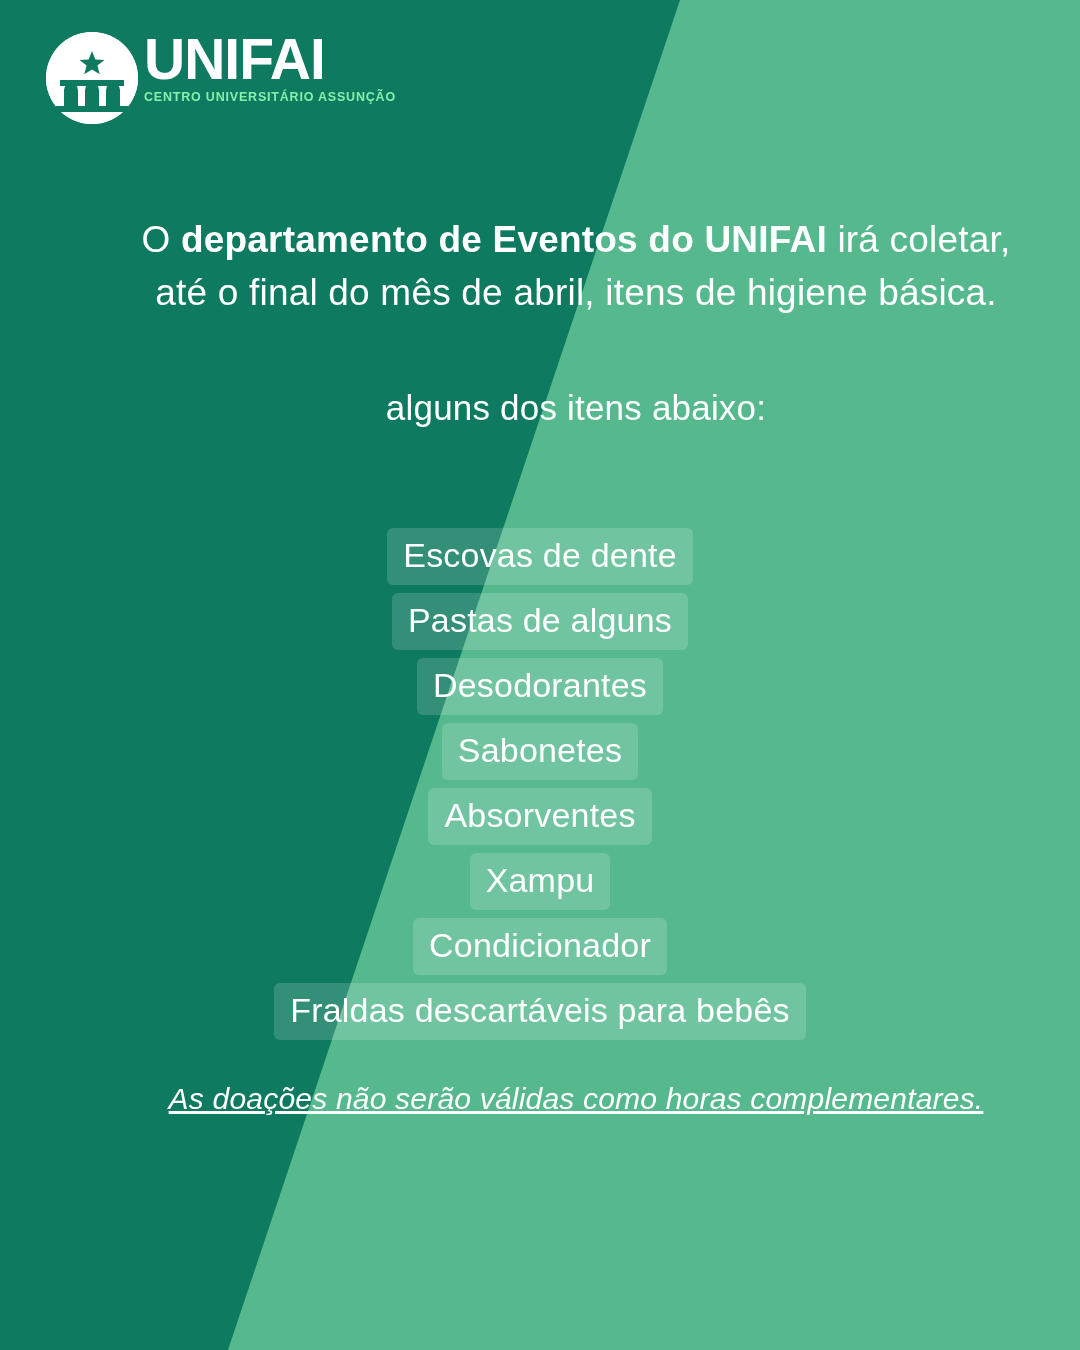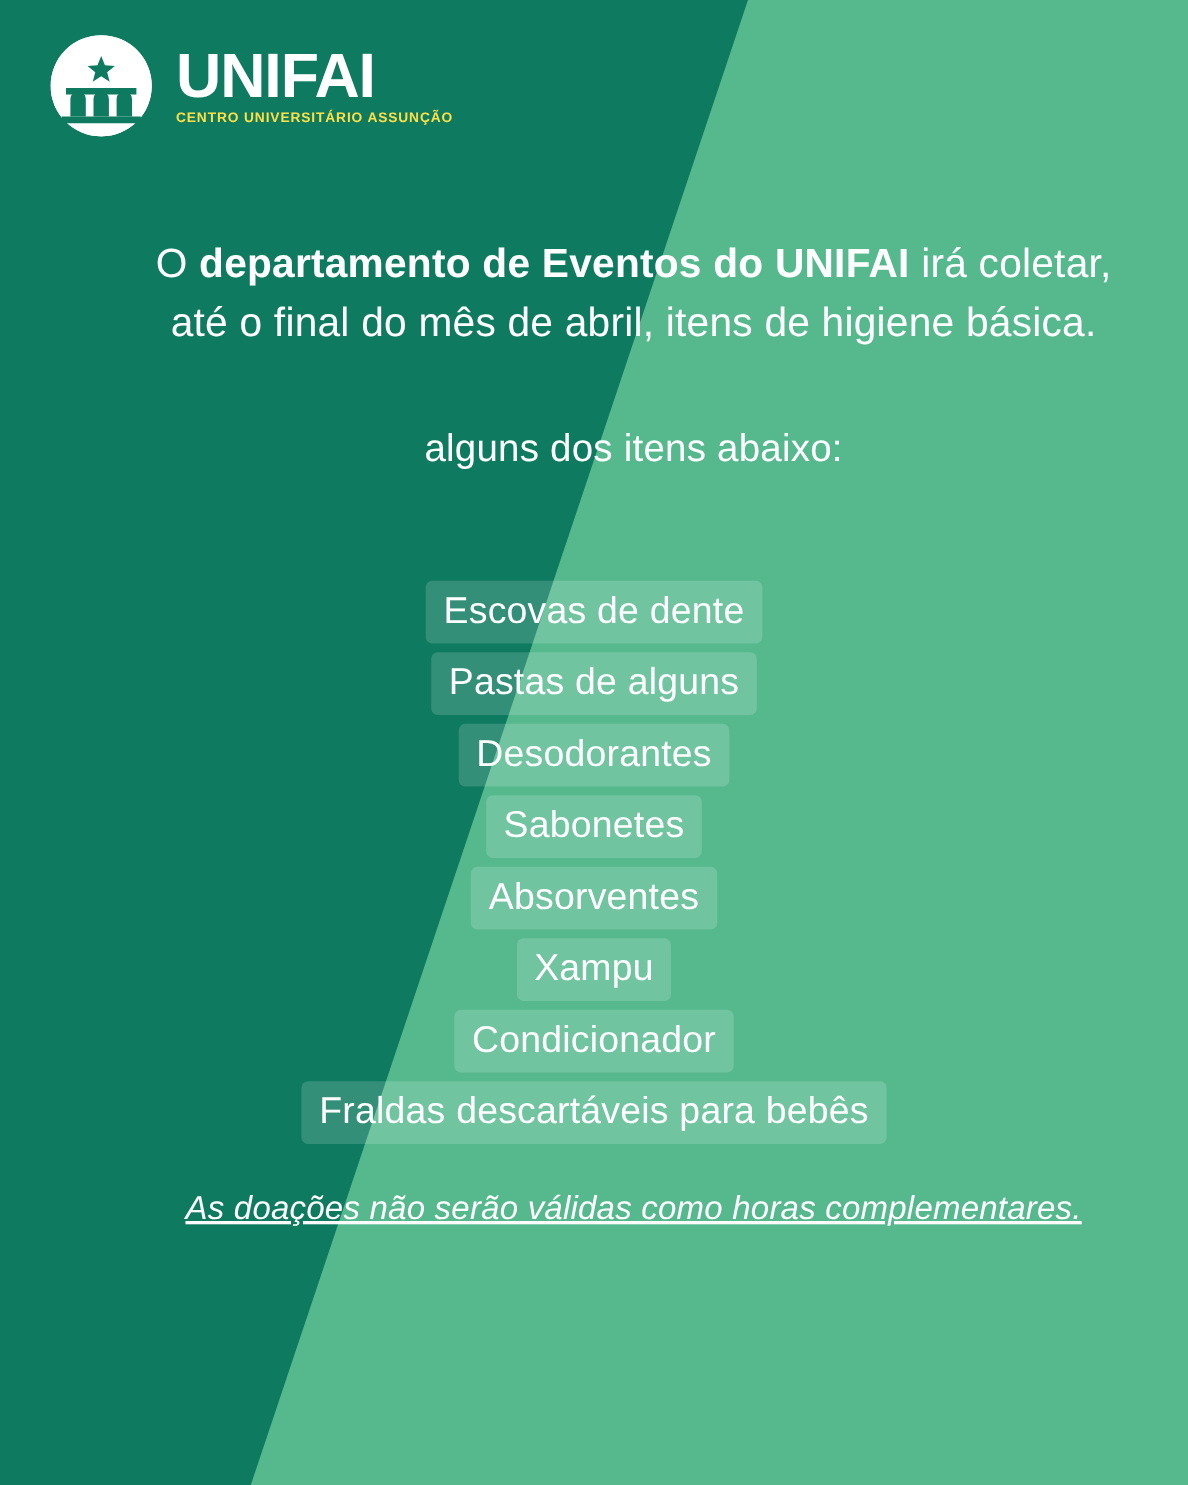--- a/index.html
+++ b/index.html
@@ -32,22 +32,22 @@
     background: #56b98e;
     clip-path: polygon(680px 0, 1080px 0, 1080px 1350px, 228px 1350px);
   }
 
   
   #logo {
     position: absolute;
     top: 32px;
     left: 46px;
     display: flex;
-    align-items: center;
-    gap: 24px;
+    align-items: flex-start;
+    gap: 8px;
   }
   #logo .mark {
     width: 92px;
     height: 92px;
     border-radius: 50%;
     background: #ffffff;
     position: relative;
     flex: none;
   }
   #logo .mark .inner {
@@ -63,21 +63,21 @@
   #logo .wordmark .big {
     font-size: 57px;
     line-height: 0.95;
     font-weight: bold;
     color: #ffffff;
     letter-spacing: -1px;
   }
   #logo .wordmark .small {
     font-size: 12.5px;
     letter-spacing: 0.8px;
-    color: #fde047;
+    color: #86efac;
     font-weight: bold;
     margin-top: 4px;
     white-space: nowrap;
   }
 
   
   .block {
     position: absolute;
     left: 0;
     width: 1080px;

